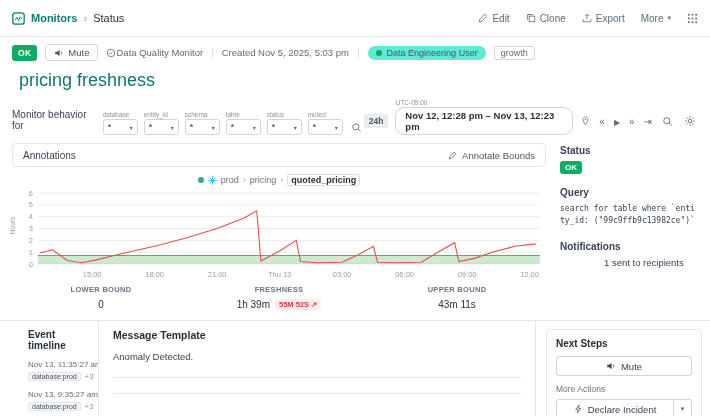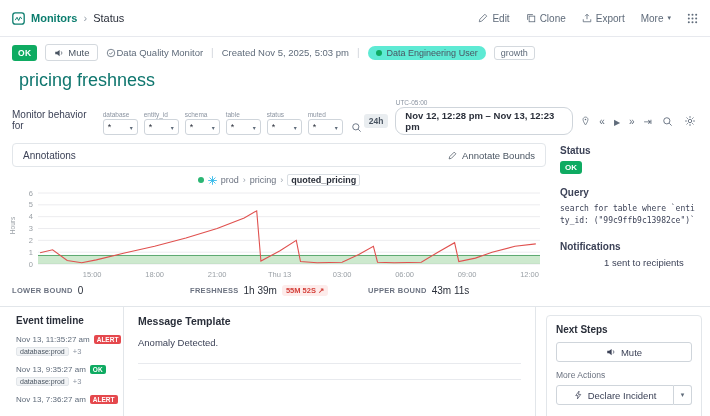--- a/index.html
+++ b/index.html
@@ -53,40 +53,40 @@
   .anno-title { font-size:10px; color:#3c4257; }
   .anno-action { display:flex; gap:5px; align-items:center; font-size:9.5px; color:#4a5562; background:none; border:none; }
   .legend { display:flex; justify-content:center; align-items:center; gap:4px; font-size:9px; color:#6b7280; margin:1px 0 2px; }
   .legend .dot { width:6px; height:6px; border-radius:50%; background:#2bb673; }
   .lg-sep { color:#9aa3ad; }
   .tbl-chip { border:1px solid #d9dee3; border-radius:2px; padding:0 3px; color:#2a2f3a; font-weight:bold; cursor:pointer; }
   .chart-wrap { position:relative; }
   .ylabel { position:absolute; left:-8px; top:34px; transform:rotate(-90deg); font-size:6.5px; color:#9aa0a6; }
 
   .stats-row { display:flex; margin-top:3px; }
-  .stat { flex:1; display:flex; flex-direction:row; align-items:center; gap:5px; }
+  .stat { flex:1; display:flex; flex-direction:column; align-items:center; gap:5px; }
   .stat-label { font-size:7.5px; color:#6b7280; font-weight:bold; letter-spacing:.3px; }
   .stat-value { font-size:10px; color:#2a2f3a; }
   .stat-value-row { display:flex; align-items:center; gap:5px; }
   .delta-badge { background:#fdeceb; color:#d4403a; font-size:7.5px; font-weight:bold; padding:1px 4px; border-radius:3px; }
 
   
   .side-col { width:136px; flex-shrink:0; padding-top:2px; }
   .side-sec { margin-bottom:13px; }
   .side-h { font-size:10px; font-weight:bold; color:#3c4257; margin-bottom:5px; }
   .badge-ok-sm { display:inline-block; background:#0fab62; color:#fff; font-weight:bold; font-size:8px; padding:2px 5px; border-radius:3px; }
   .viz-group { display:flex; }
   .viz-btn { font-size:8.5px; padding:3px 7px; border:1px solid #2e5bff; background:#2e5bff; color:#fff; border-radius:3px 0 0 3px; }
   .viz-btn.inactive { background:#fff; color:#4a5562; border:1px solid #cfd5db; border-left:none; border-radius:0 3px 3px 0; }
   .query-text { font-family:"DejaVu Sans Mono",monospace; font-size:8px; color:#3c4257; line-height:1.55; word-break:break-all; }
   .notif-text { font-size:9.5px; color:#3c4257; cursor:pointer;margin-left:44px; }
 
   
   .bottom { display:flex; border-top:1px solid #e2e6ea; margin-top:10px; flex:1; min-height:0; overflow:hidden; }
-  .tl-col { width:124px; border-right:1px solid #e2e6ea; padding:8px 16px; overflow:hidden; flex-shrink:0; }
+  .tl-col { width:99px; border-right:1px solid #e2e6ea; padding:8px 28px; overflow:hidden; flex-shrink:0; }
   .tl-h { font-size:10px; font-weight:bold; color:#2a2f3a; }
   .ev { margin-top:9px; cursor:pointer; }
   .ev-row1 { display:flex; align-items:flex-start; gap:4px; }
   .ev-time { font-size:8px; color:#5f6b7a; white-space:nowrap; }
   .ev-badge { font-size:6.5px; font-weight:bold; padding:1px 3px; border-radius:2px; }
   .ev-badge:empty { display:none; }
   .ev-badge[data-status="ALERT"] { background:#e5484d; color:#fff; }
   .ev-badge[data-status="OK"] { background:#0fab62; color:#fff; }
   .ev-row2 { display:flex; align-items:center; gap:4px; margin-top:3px; }
   .ev-chip { background:#f1f3f5; border:1px solid #e2e6ea; border-radius:2px; font-size:7px; color:#4a5562; padding:0 3px; }

